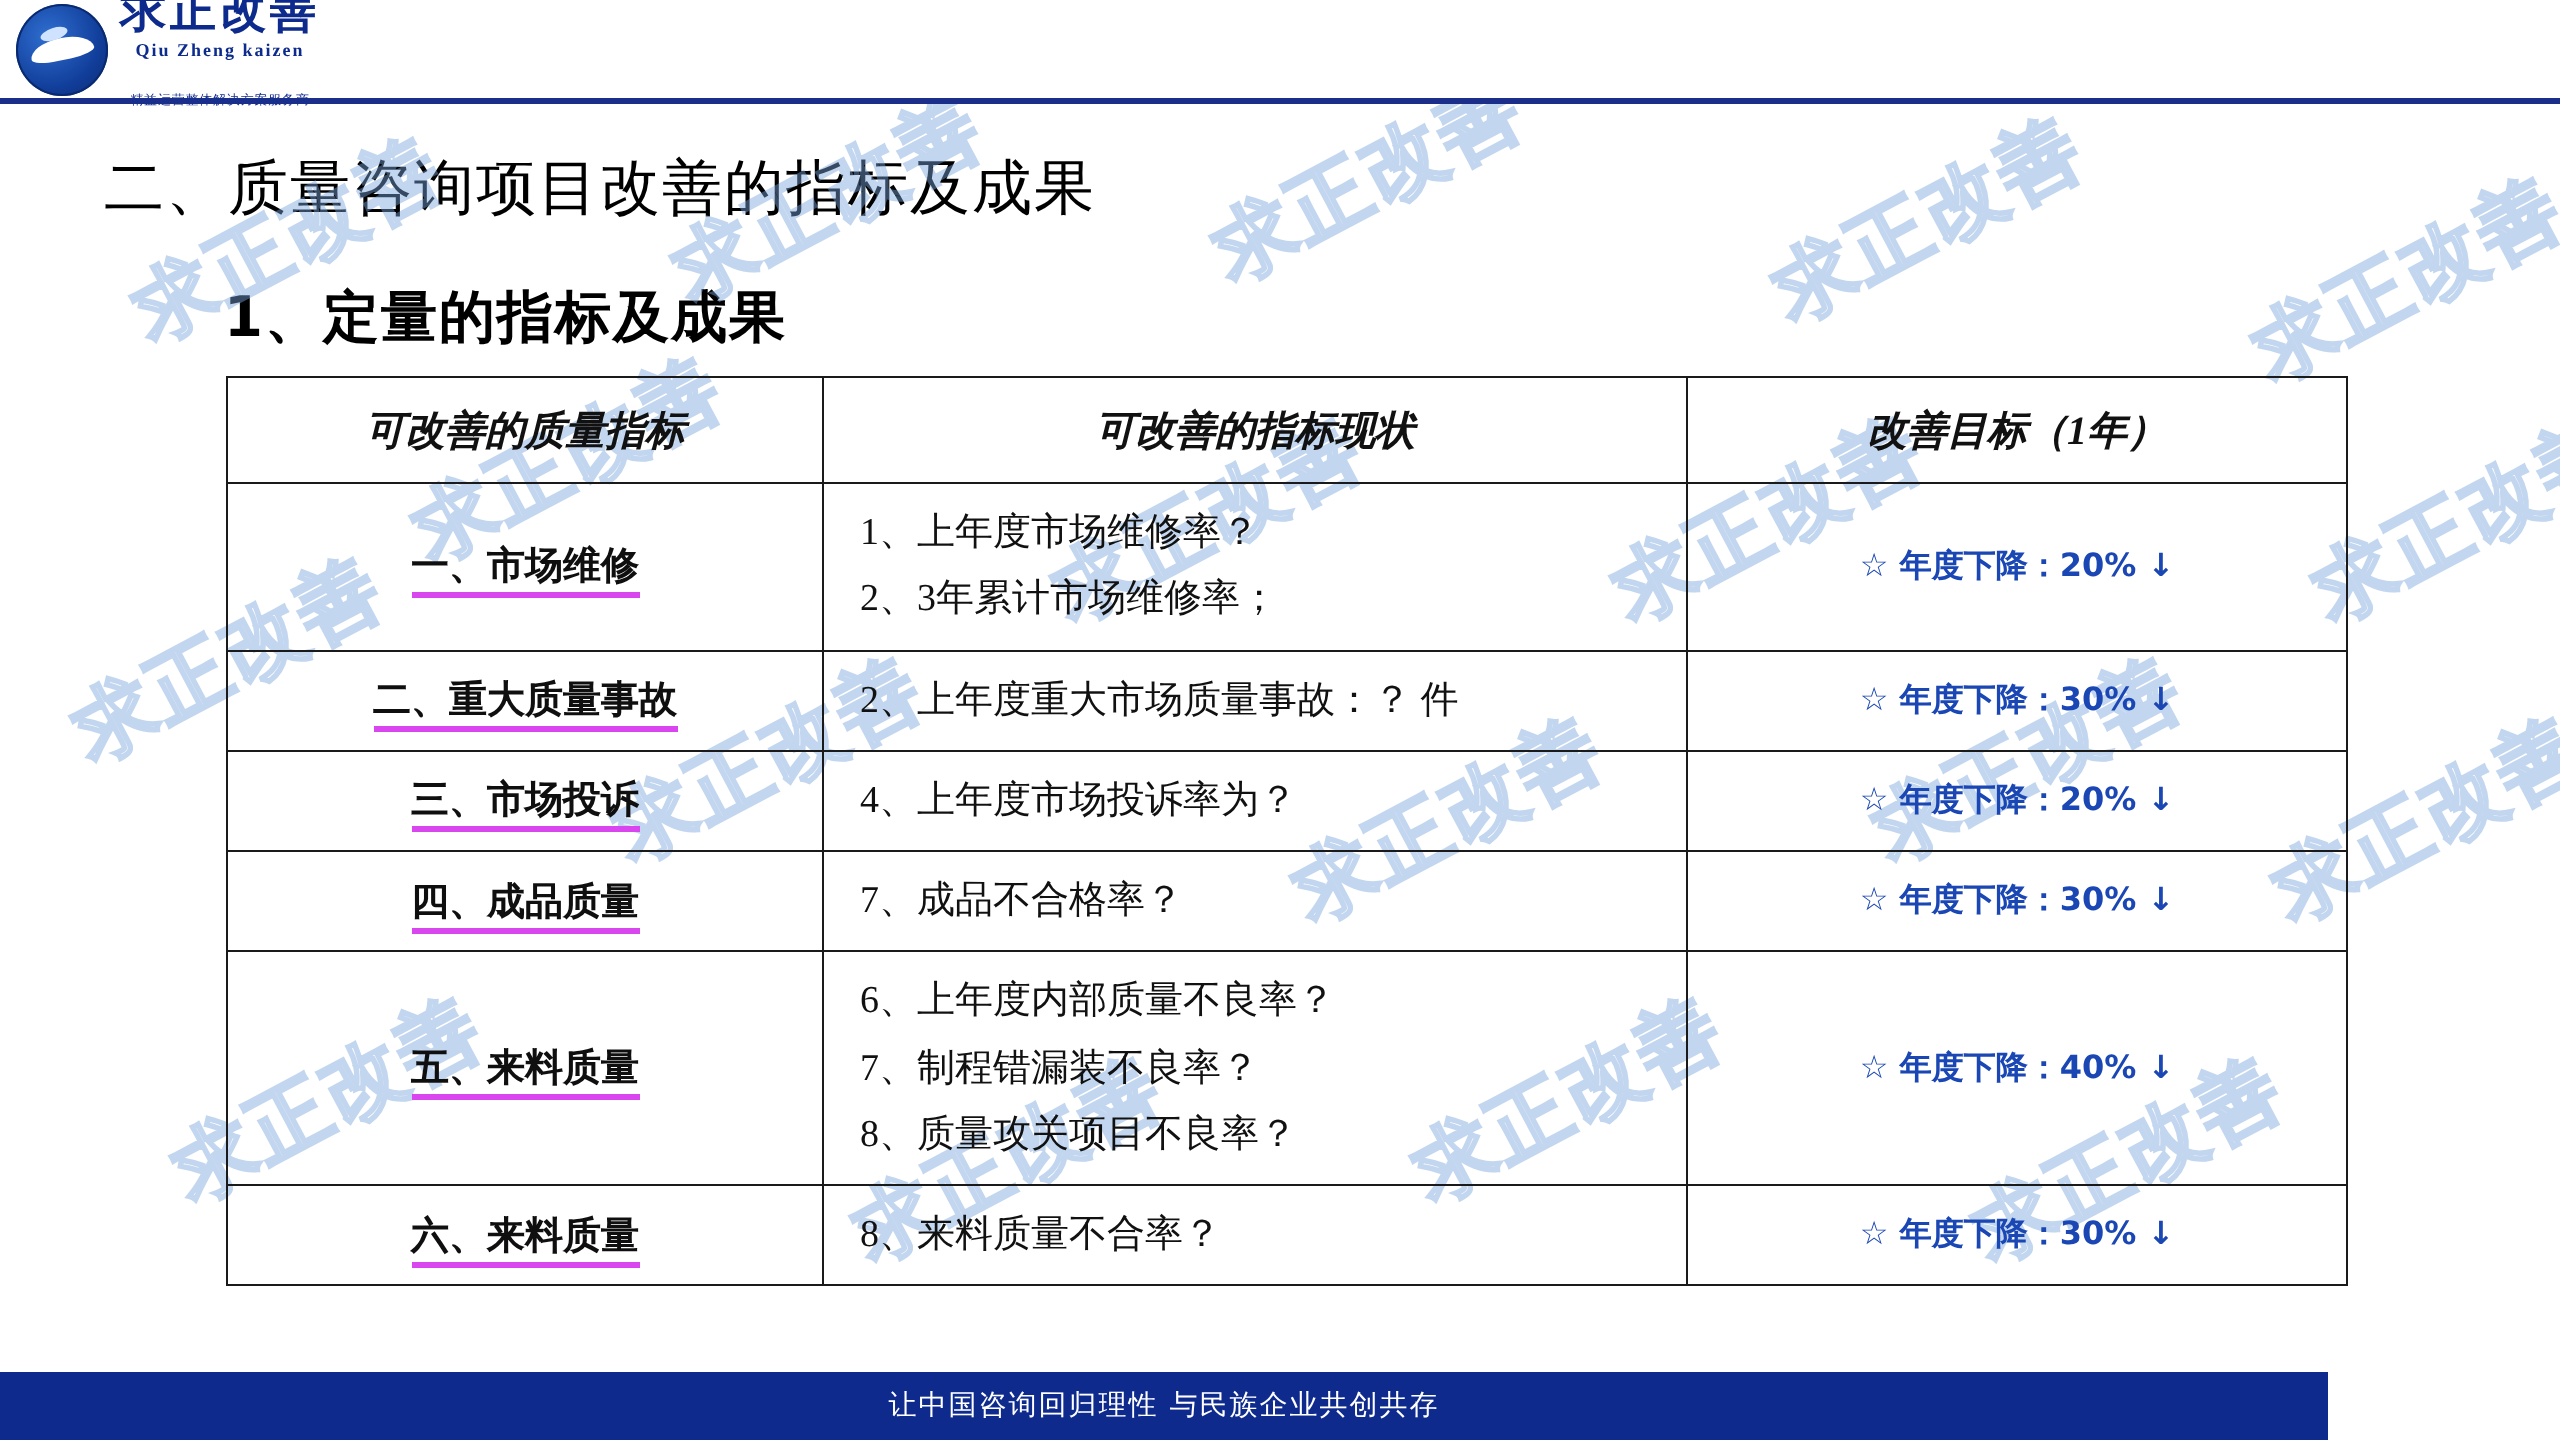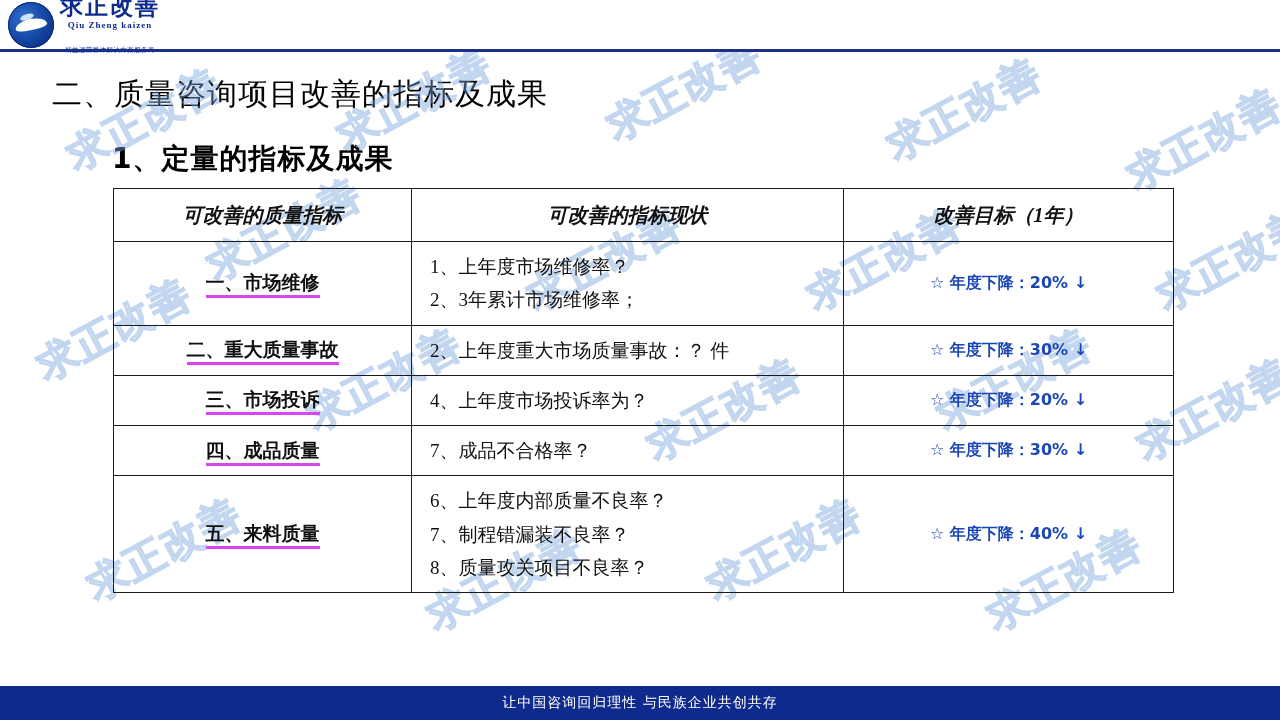--- a/index.html
+++ b/index.html
@@ -197,21 +197,21 @@
     padding: 6px 2px;
   }
   .goal .star { font-weight: normal; }
   .goal .arrow { font-weight: bold; }
 
   
   .footer {
     position: absolute;
     left: 0;
     bottom: 0;
-    width: 1280px;
+    width: 1164px;
     height: 34px;
     background: #0e2a8c;
     color: #ffffff;
     display: flex;
     align-items: center;
     justify-content: center;
     font-family: "DejaVu Sans", "Liberation Sans", sans-serif;
     font-size: 14px;
     letter-spacing: 1px;
     z-index: 12;
@@ -325,19 +325,30 @@
           <div>7、制程错漏装不良率？</div>
           <div>8、质量攻关项目不良率？</div>
         </td>
         <td class="goal">
           <span class="star">☆</span>
           <span>年度下降：40%</span>
           <span class="arrow">↓</span>
         </td>
       </tr>
 
+      <tr>
+        <td class="cat"><span class="u">六、来料质量</span></td>
+        <td class="items">
+          <div>8、来料质量不合率？</div>
+        </td>
+        <td class="goal">
+          <span class="star">☆</span>
+          <span>年度下降：30%</span>
+          <span class="arrow">↓</span>
+        </td>
+      </tr>
     </tbody>
   </table>
 </div>
 
 <div class="footer">
   <span>让中国咨询回归理性  与民族企业共创共存</span>
 </div>
 
 </body></html>

